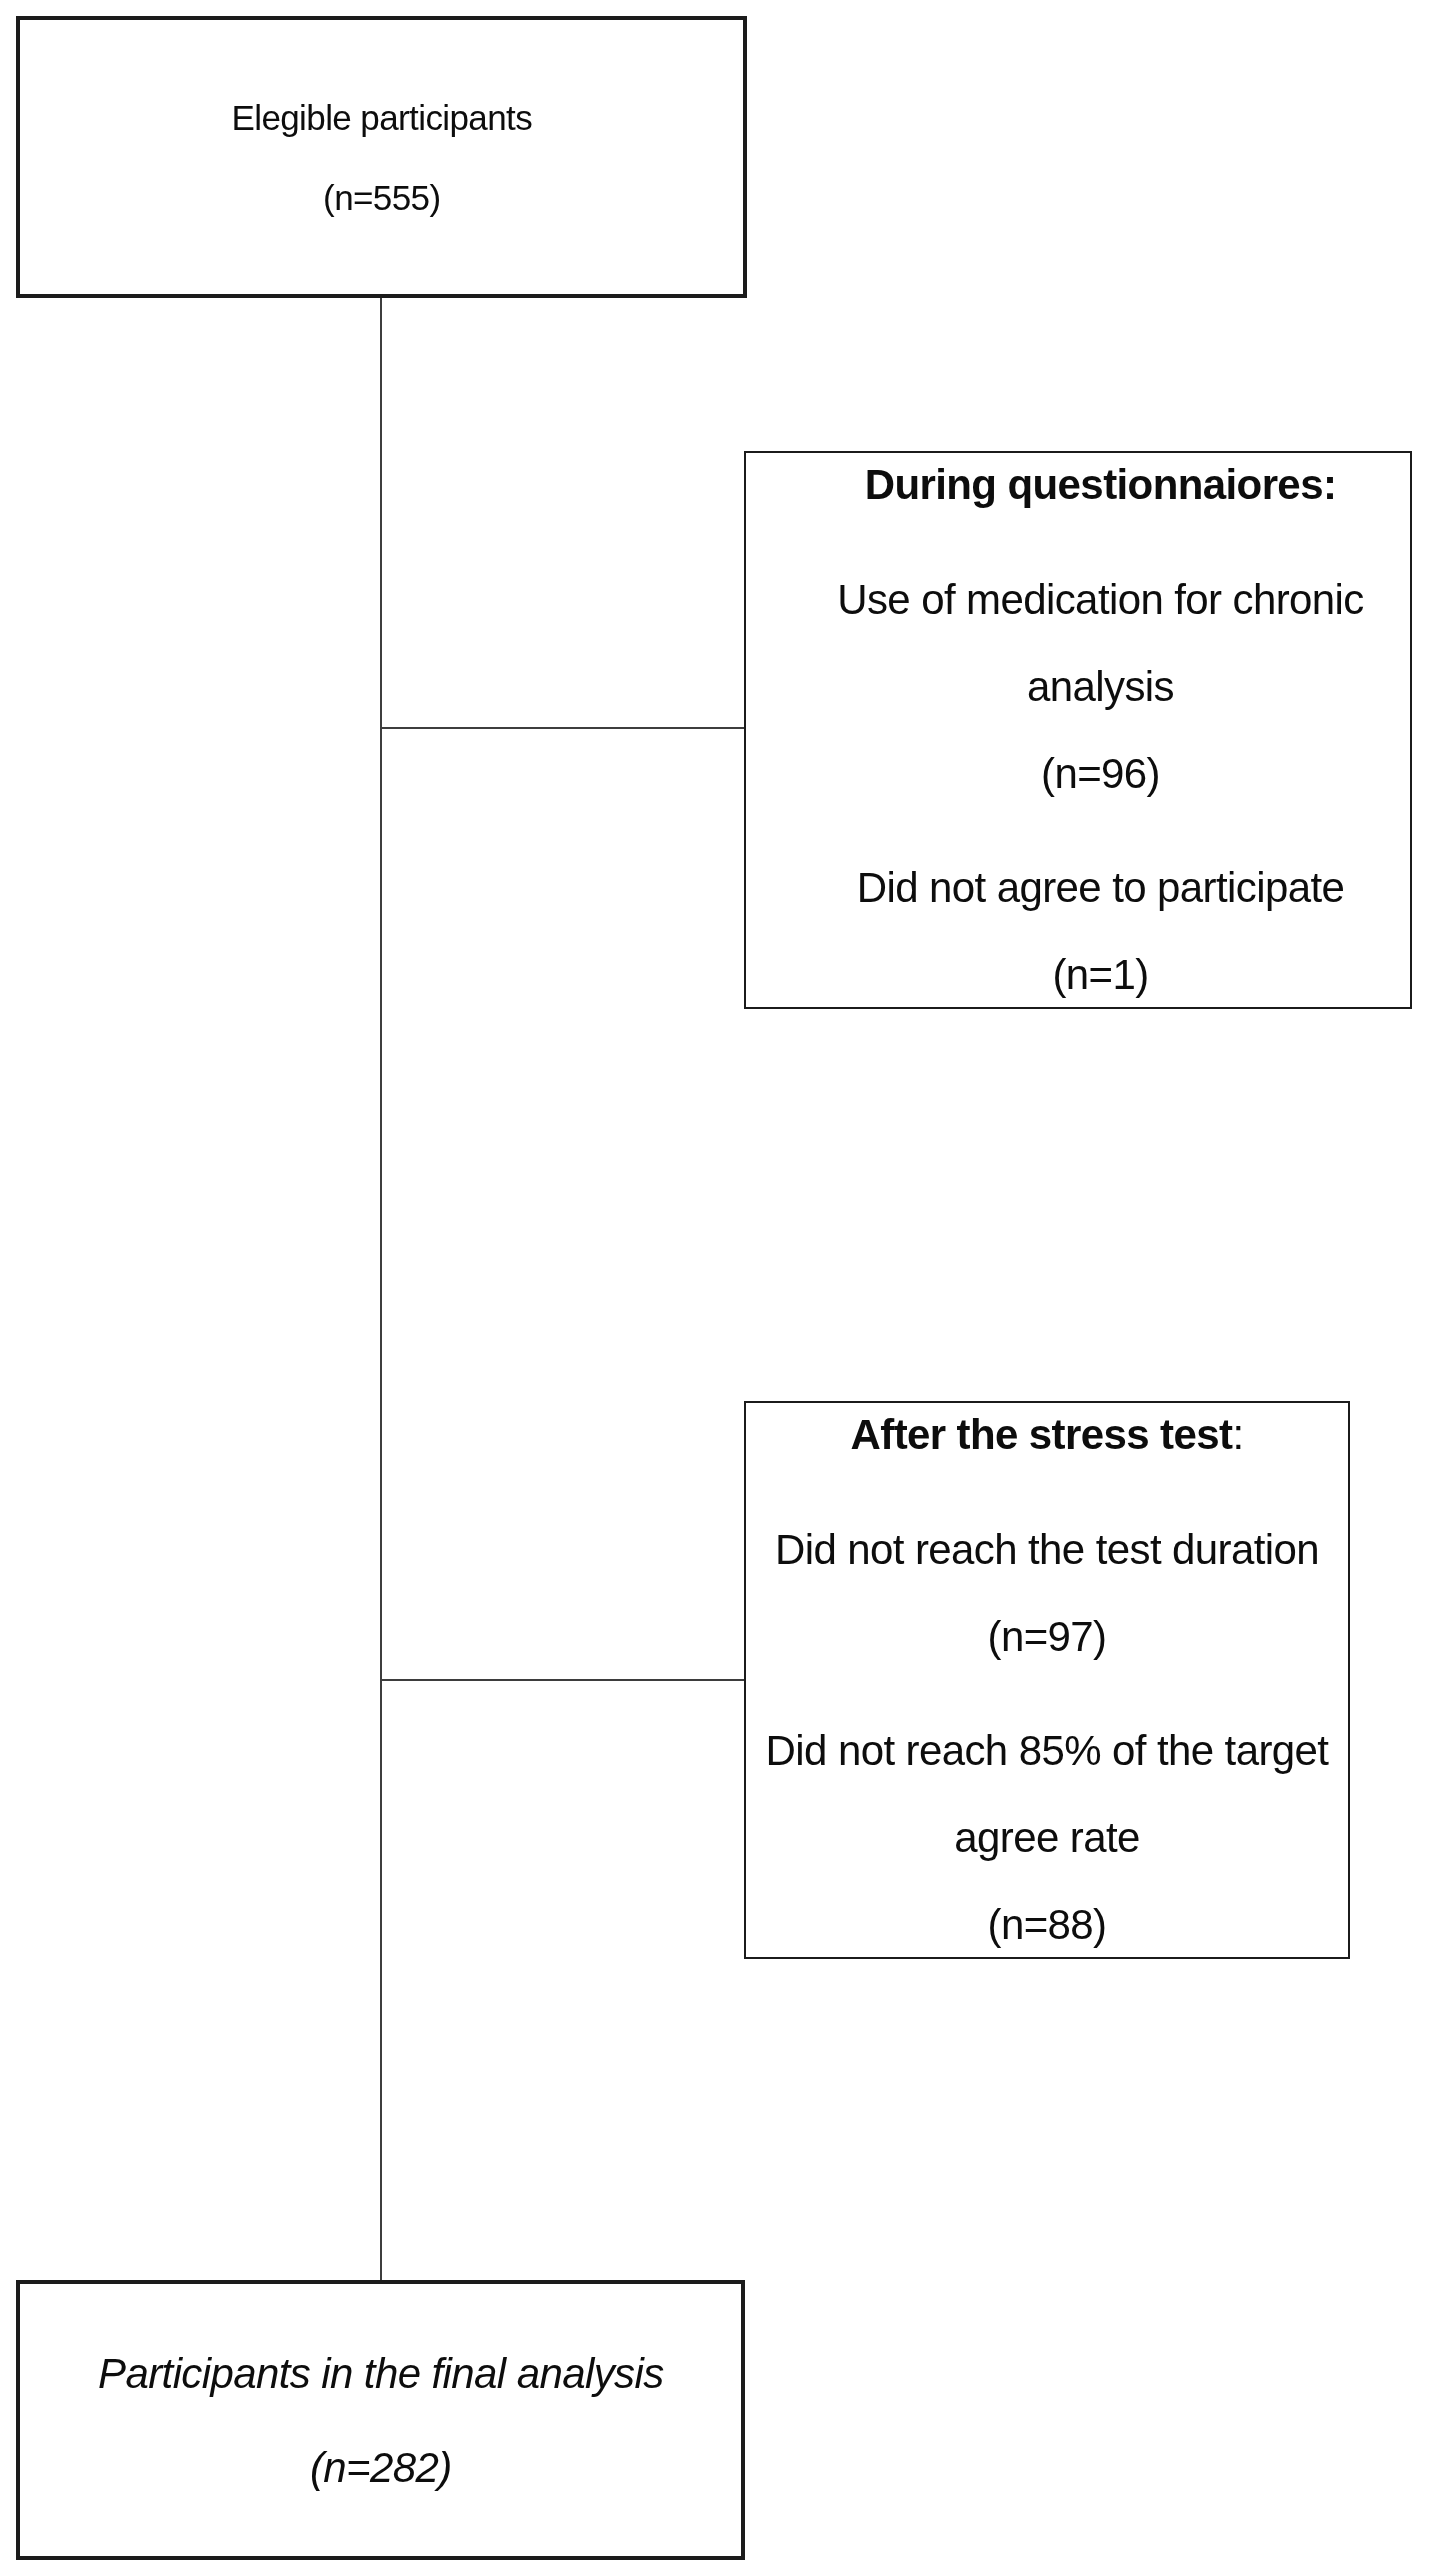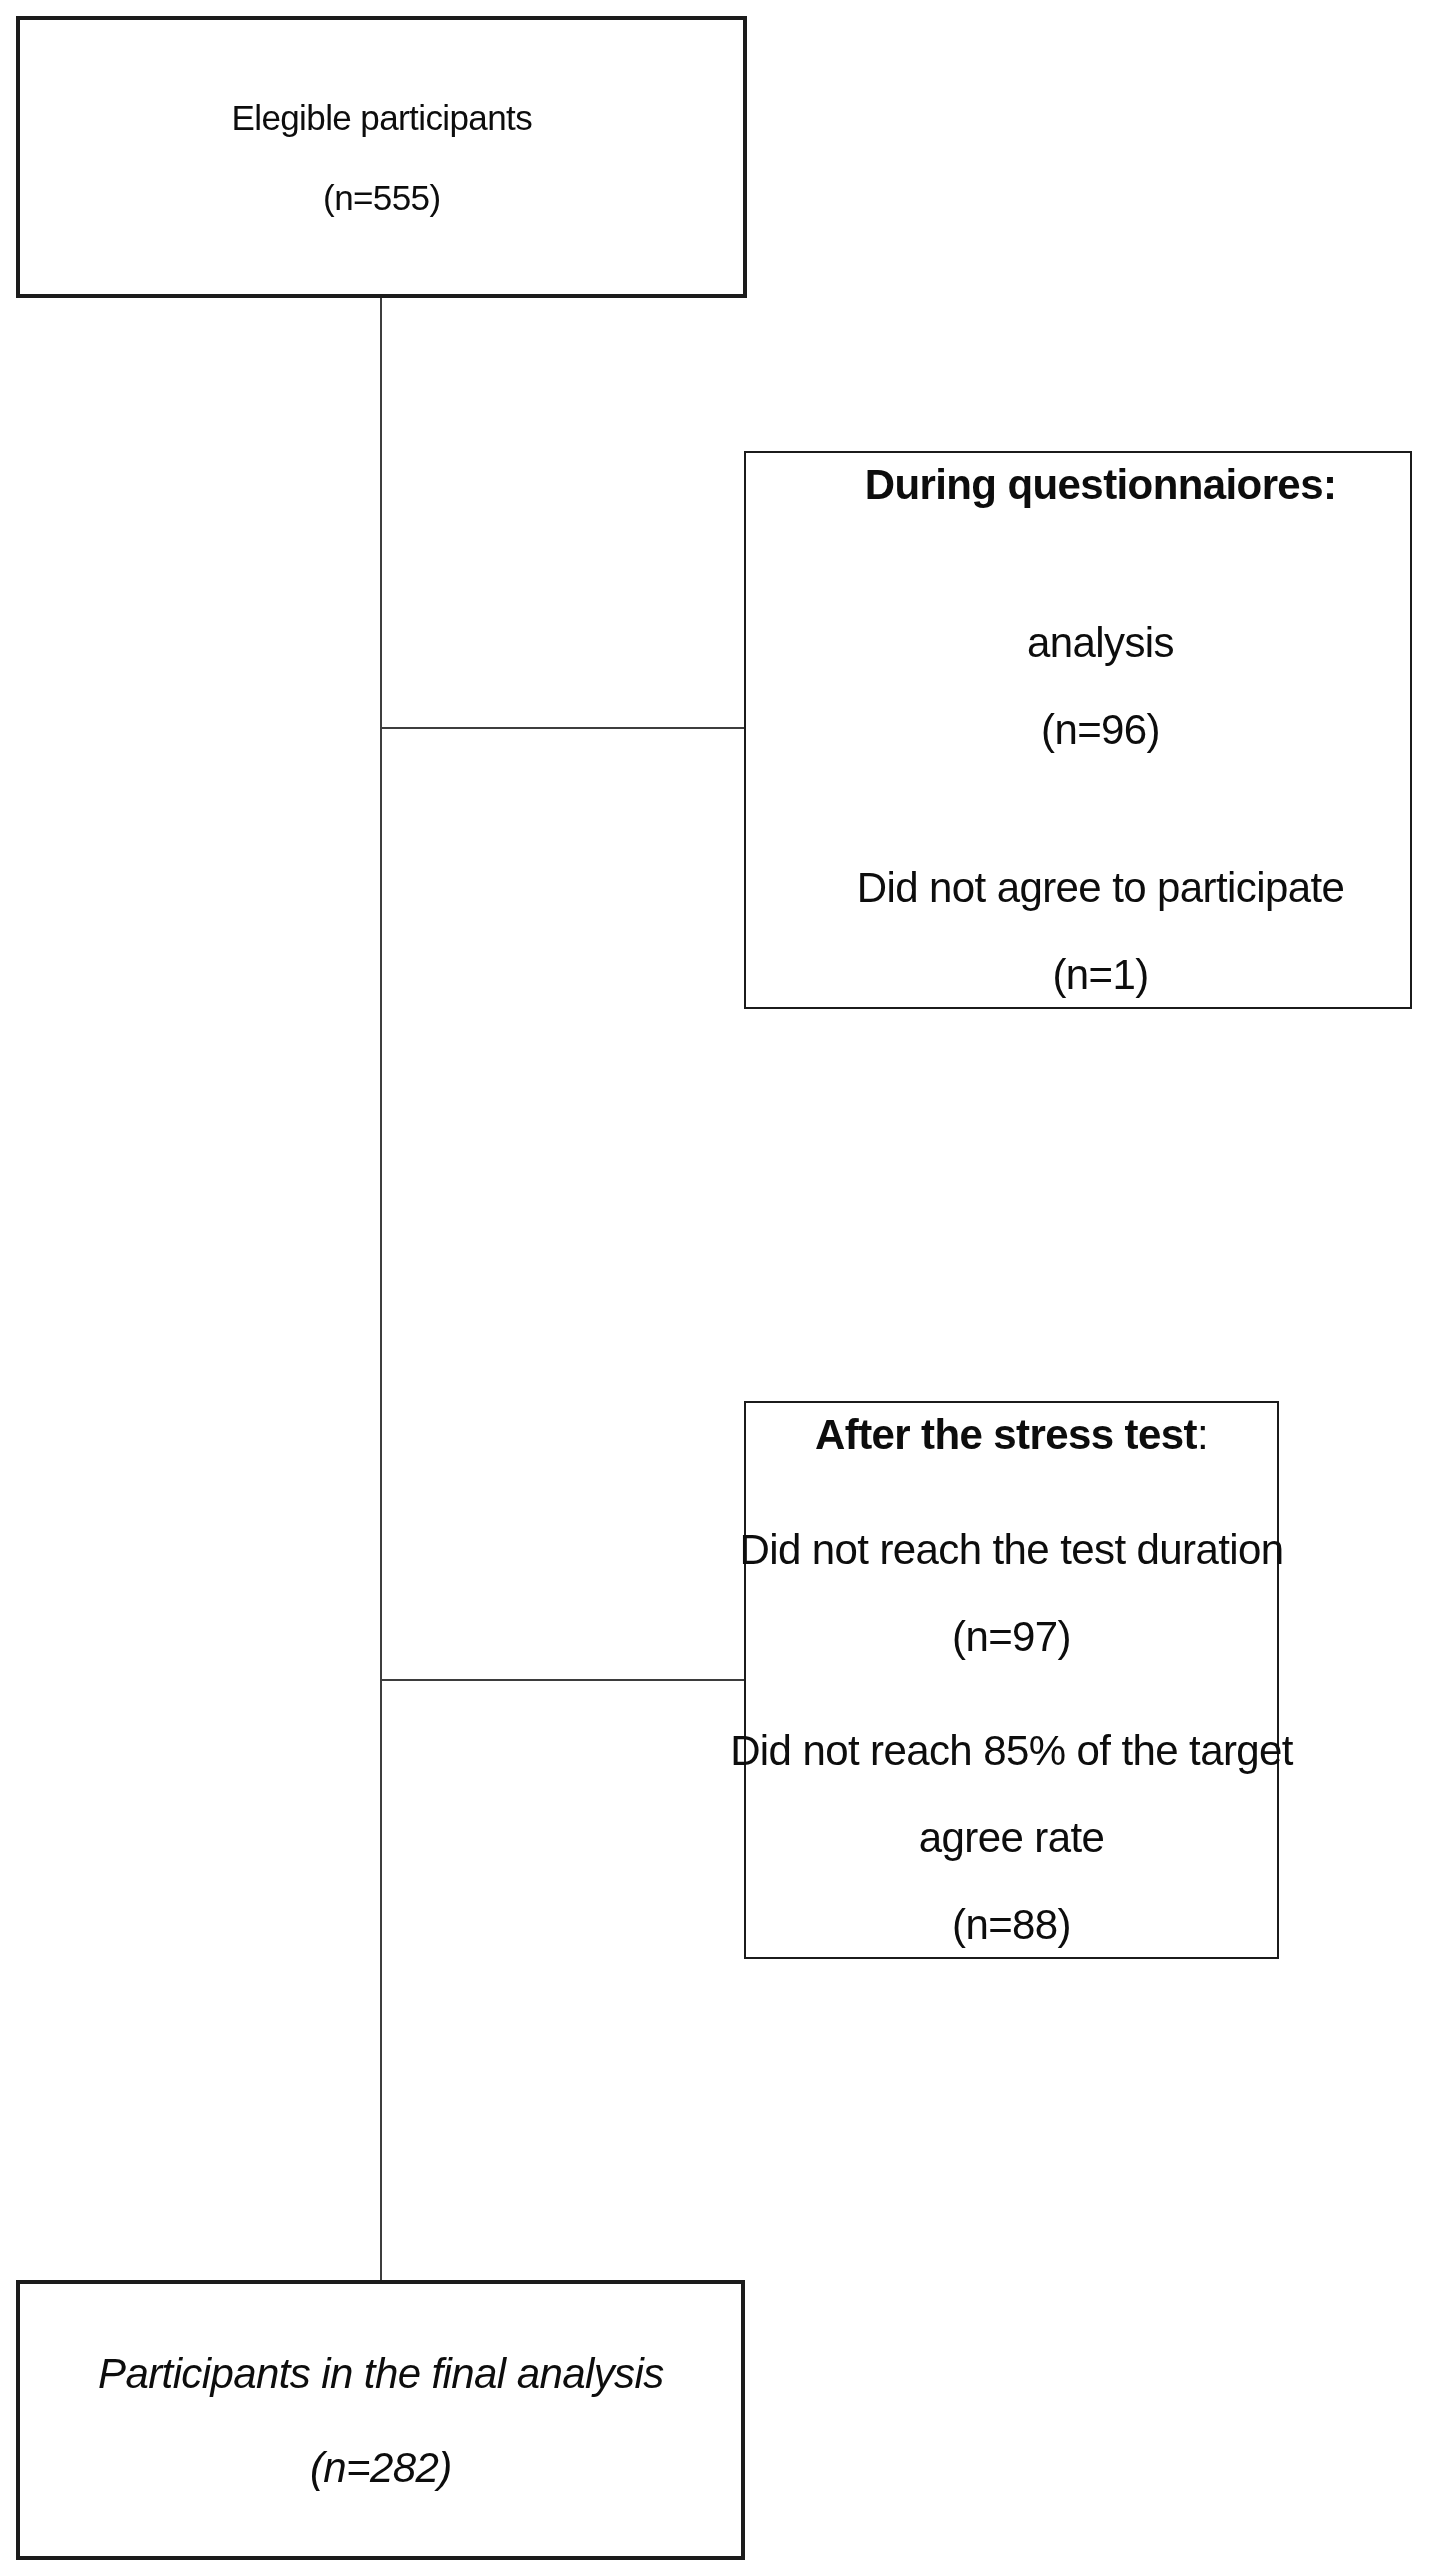--- a/index.html
+++ b/index.html
@@ -36,21 +36,21 @@
     width: 731px; height: 282px;
     font-size: 35px; line-height: 57px;
   }
   #box-questionnaires {
     left: 744px; top: 451px;
     width: 668px; height: 558px;
     font-size: 42px; line-height: 64px; padding-left: 45px;
   }
   #box-stress {
     left: 744px; top: 1401px;
-    width: 535px; height: 558px;
+    width: 606px; height: 558px;
     font-size: 42px; line-height: 64px;
   }
   #box-final {
     left: 16.3px; top: 2280px;
     width: 729px; height: 280px;
     font-size: 42px; line-height: 71px; font-style: italic;
   }
 
   .txt-line {
     white-space: nowrap;
@@ -87,20 +87,21 @@
   <div class="lineseg" id="connector-h2"></div>
 
   <div class="box box--thick" id="box-eligible">
     <div class="txt-line">Elegible participants</div>
     <div class="txt-line">(n=555)</div>
   </div>
 
   <div class="box box--thin" id="box-questionnaires">
     <div class="txt-line bold">During questionnaiores:</div>
     <div class="blank-line"></div>
+    <div class="txt-line">Use of medication for chronic</div>
     <div class="txt-line">analysis</div>
     <div class="txt-line">(n=96)</div>
     <div class="blank-line"></div>
     <div class="txt-line">Did not agree to participate</div>
     <div class="txt-line">(n=1)</div>
   </div>
 
   <div class="box box--thin" id="box-stress">
     <div class="txt-line"><span class="bold">After the stress test</span><span>:</span></div>
     <div class="blank-line"></div>

